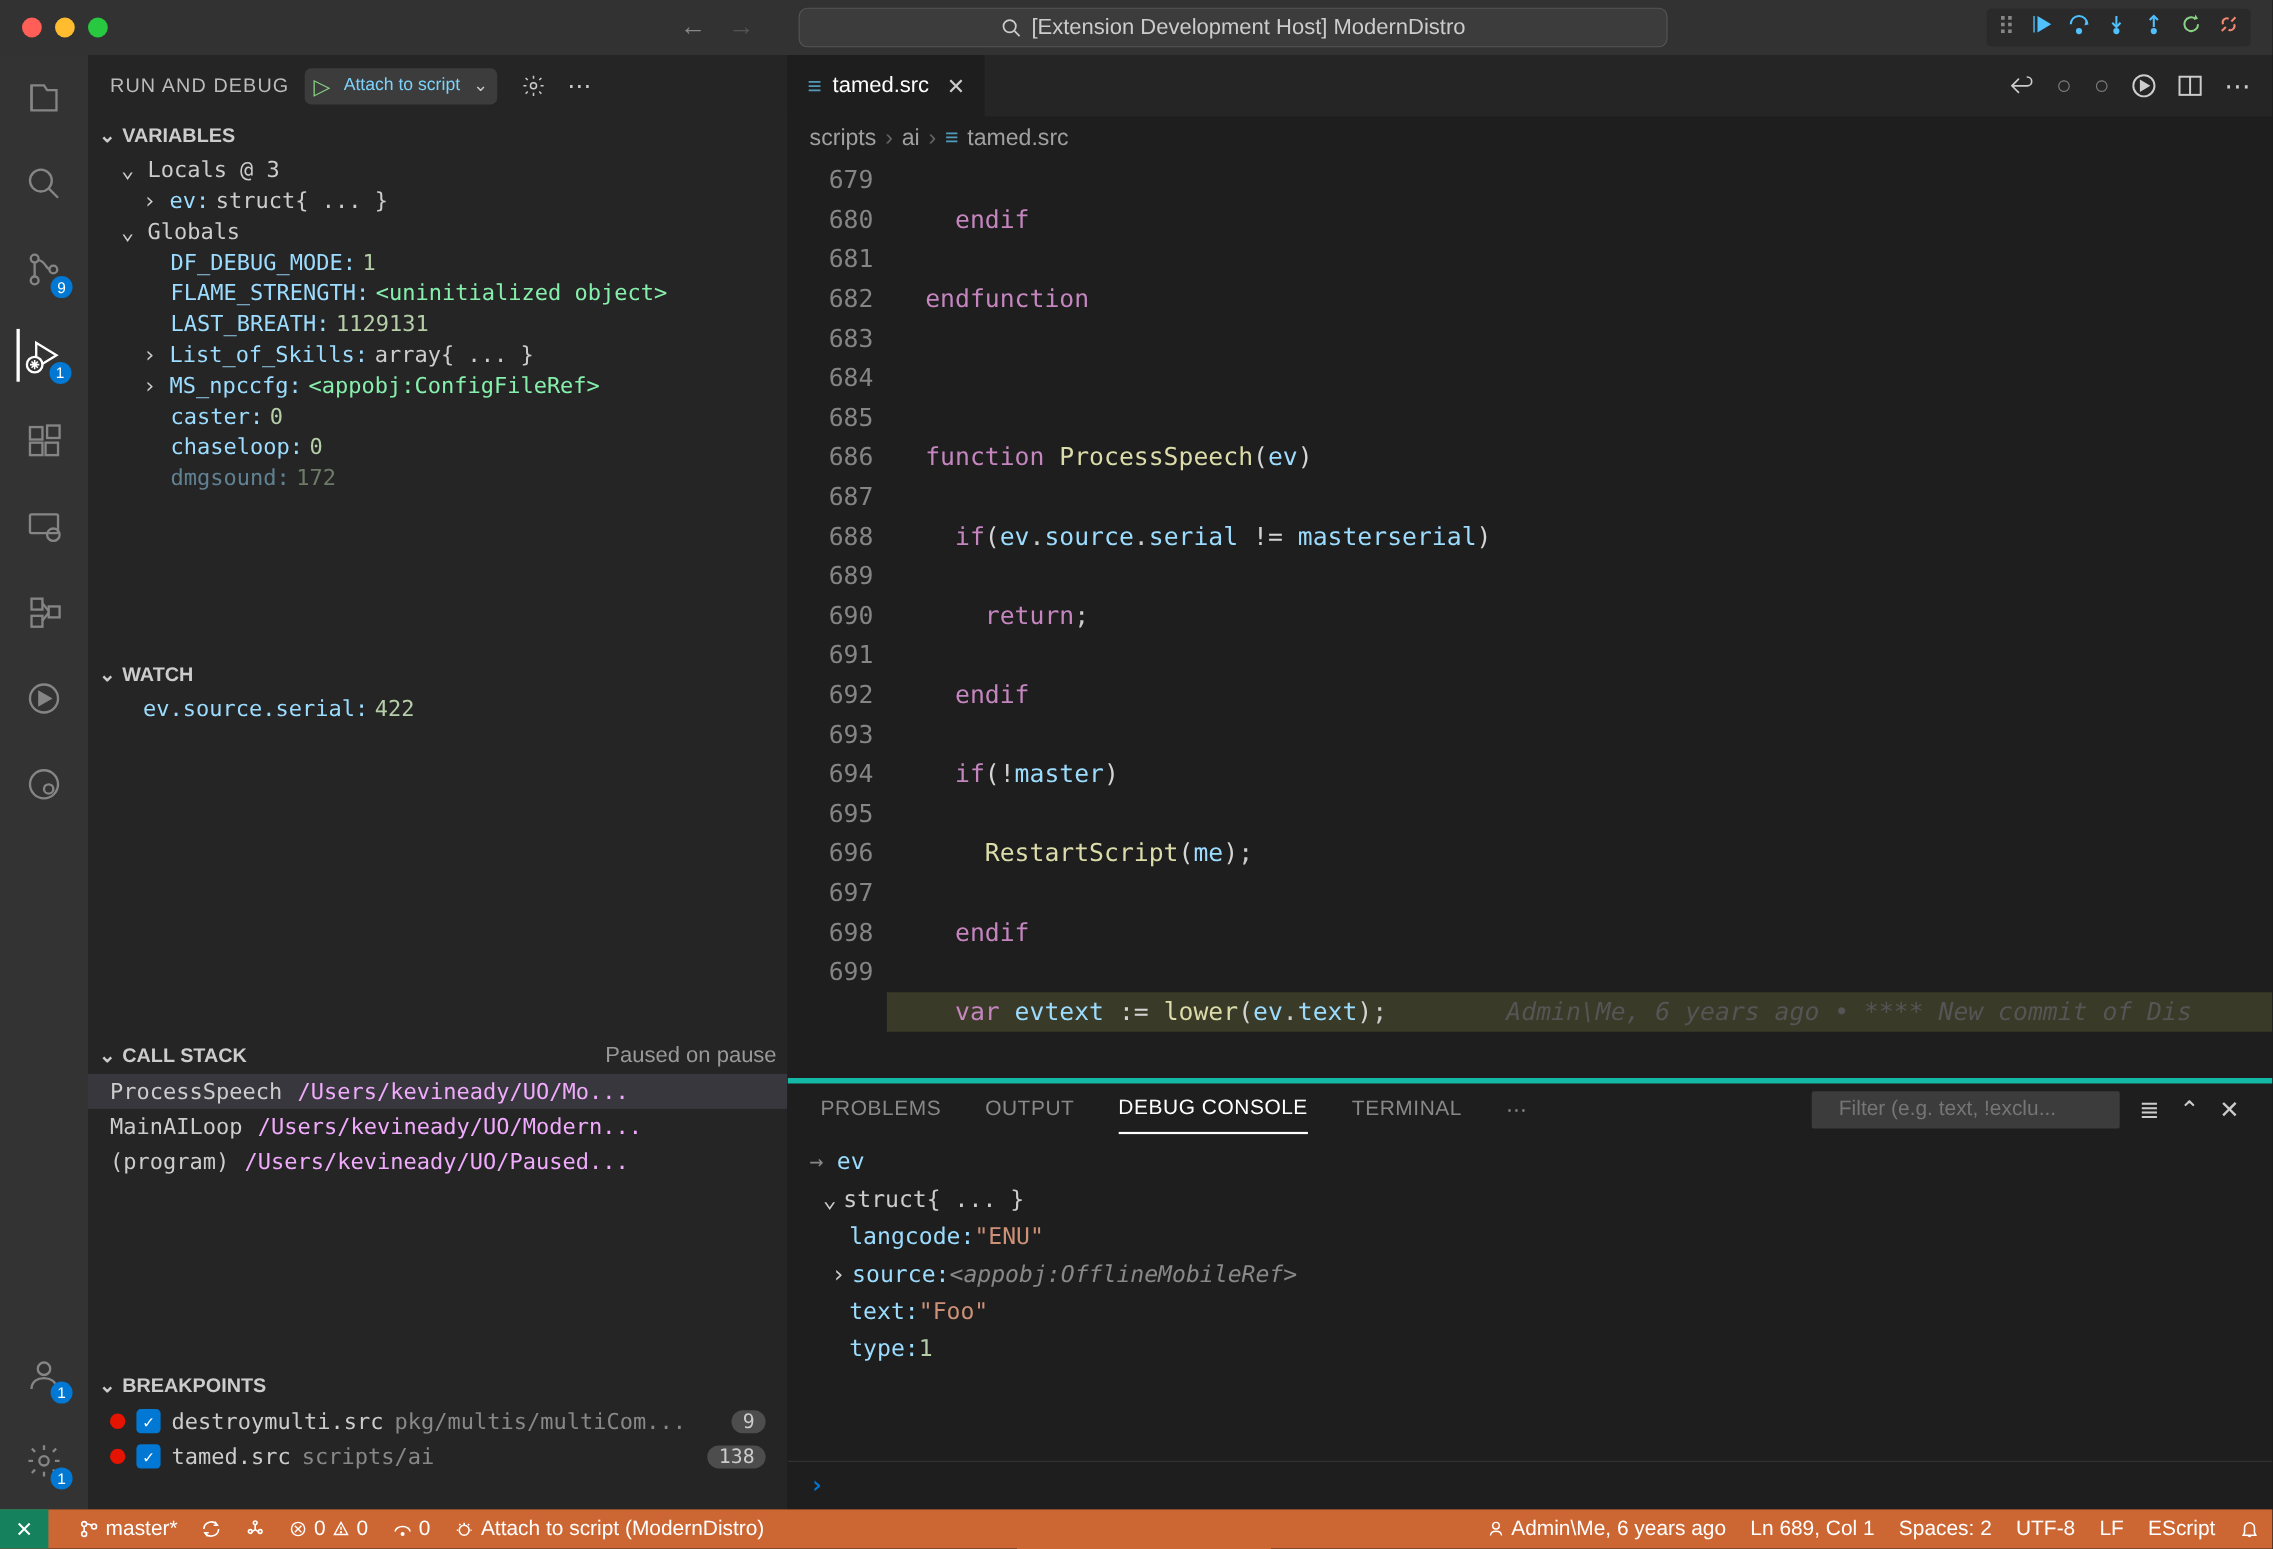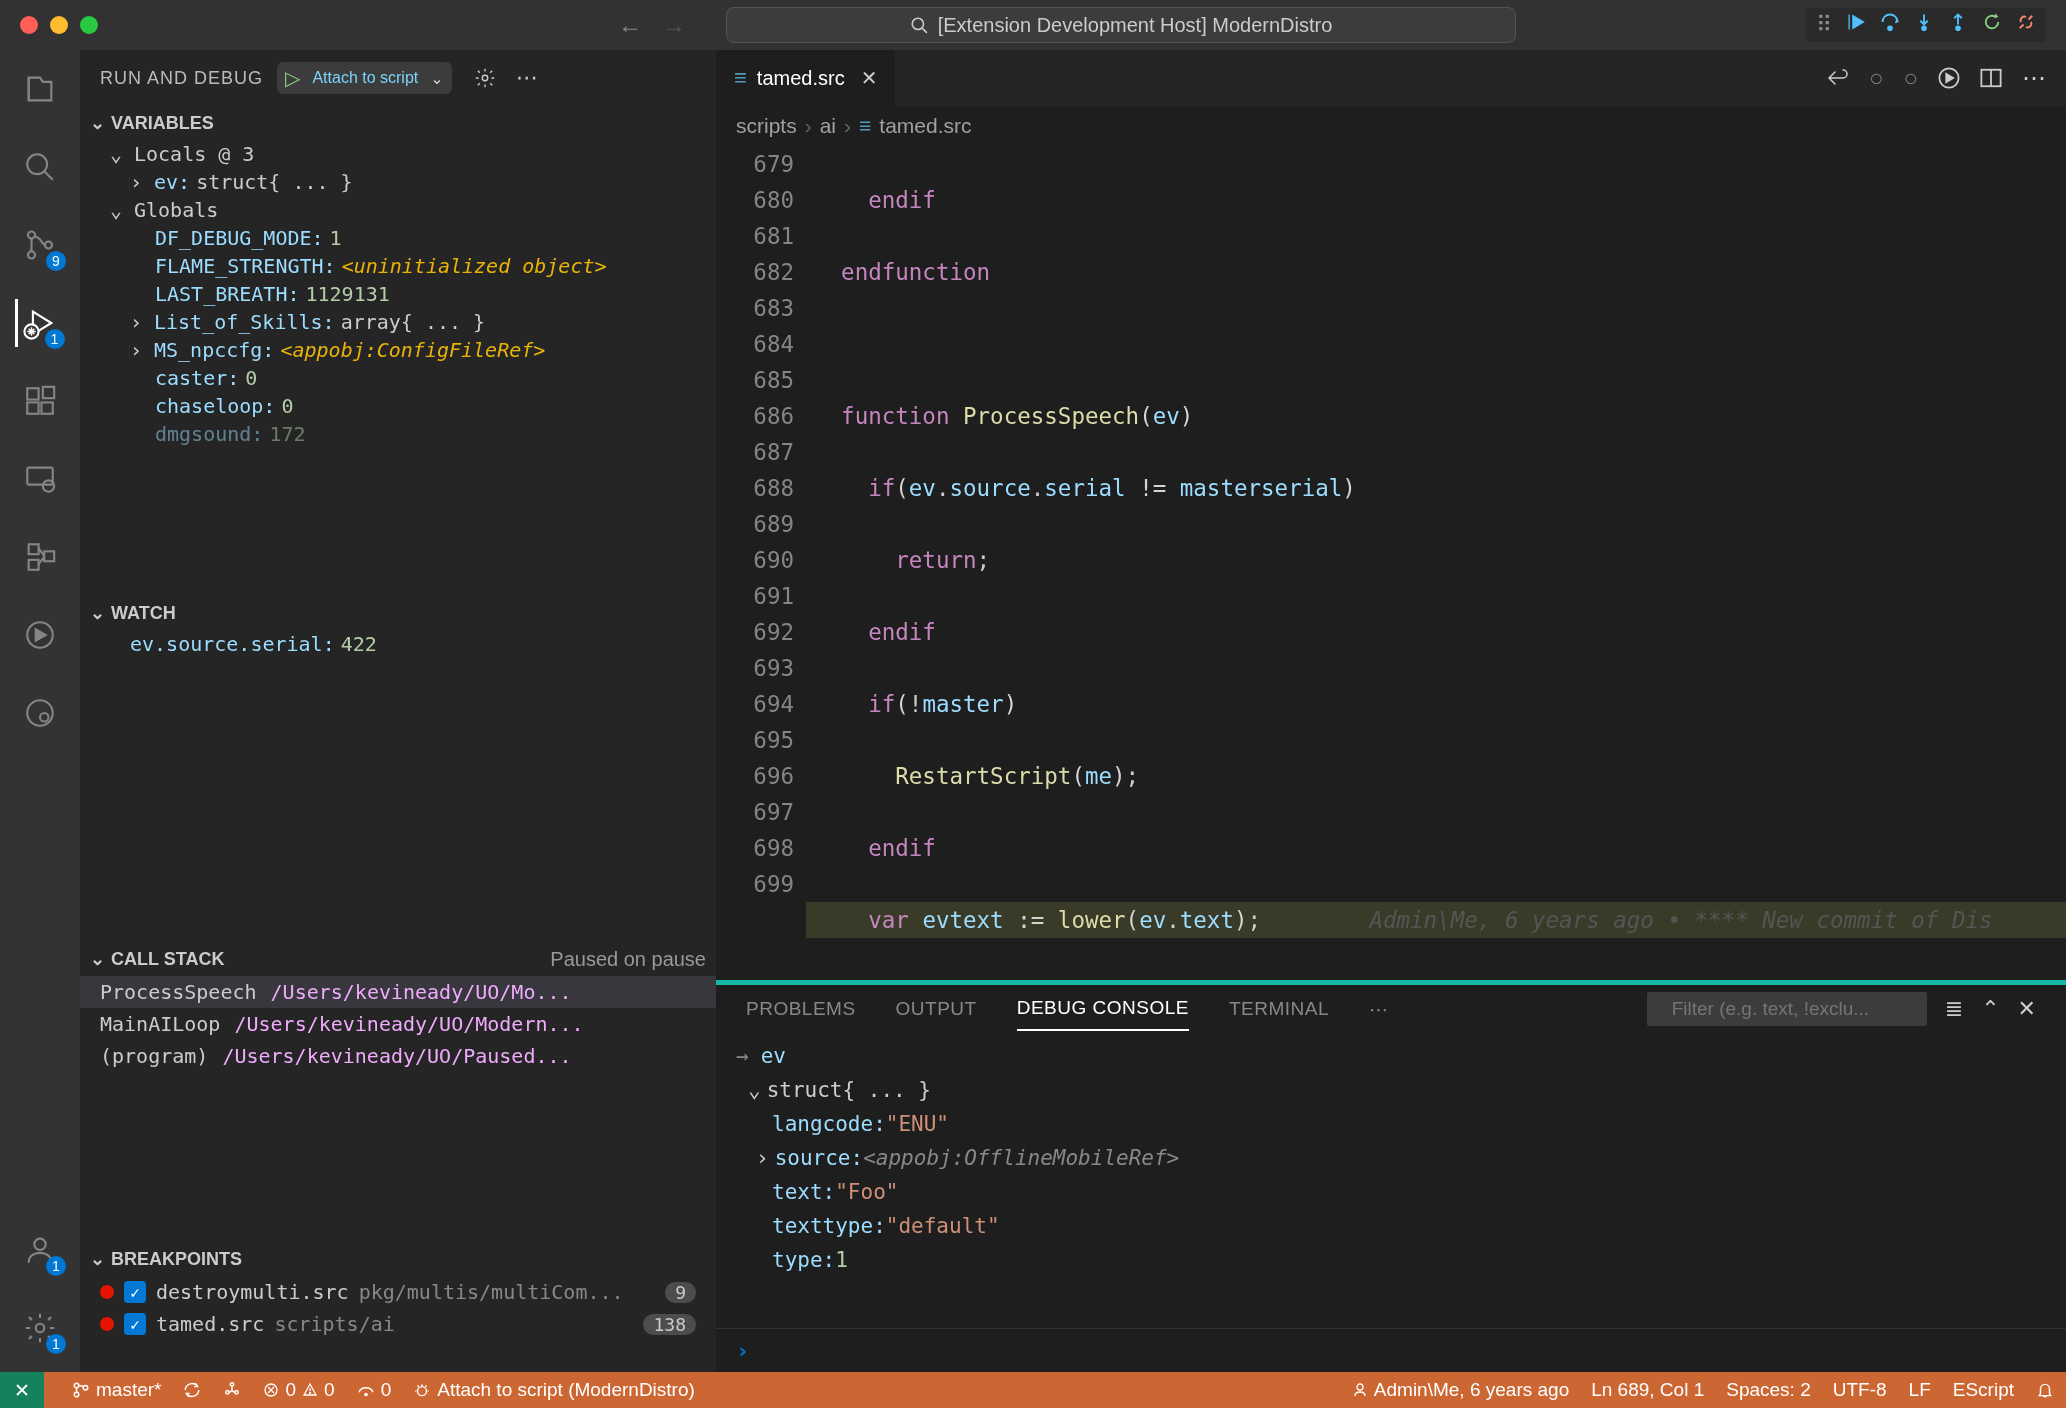--- a/index.html
+++ b/index.html
@@ -43,21 +43,21 @@
 .section-header .pause-text { margin-left: auto; font-weight: normal; color: #999; font-size: 20px; }
 .section-body { overflow-y: auto; }
 .var-row { padding: 2px 0 2px 30px; display: flex; align-items: center; font-family: "SF Mono", Menlo, monospace; font-size: 20px; color: #ccc; gap: 6px; }
 .var-row.sub { padding-left: 50px; }
 .var-row.sub2 { padding-left: 75px; }
 .expand { color: #ccc; width: 18px; display: inline-block; }
 .var-name { color: #c586c0; }
 .var-name.local { color: #9cdcfe; }
 .var-val { color: #ccc; }
 .var-val.num { color: #b5cea8; }
-.var-val.obj { color: #eab308; font-style: italic; }
+.var-val.obj { color: #86efac; }
 
 .callstack-row { padding: 4px 20px; display: flex; font-family: "SF Mono", Menlo, monospace; font-size: 20px; gap: 14px; cursor: pointer; }
 .callstack-row.active { background: #37373d; }
 .cs-name { color: #ccc; flex-shrink: 0; }
 .cs-path { color: #f0abfc; overflow: hidden; text-overflow: ellipsis; white-space: nowrap; }
 
 .bp-row { padding: 4px 20px; display: flex; align-items: center; gap: 10px; font-family: "SF Mono", Menlo, monospace; font-size: 20px; }
 .bp-dot { width: 14px; height: 14px; background: #e51400; border-radius: 50%; }
 .bp-check { width: 22px; height: 22px; background: #0078d4; border-radius: 4px; display: flex; align-items: center; justify-content: center; color: white; font-size: 16px; }
 .bp-name { color: #ccc; }
@@ -519,24 +519,20 @@
         <div class="console-line" style="padding-left:20px">
             <span class="con-exp">›</span>
             <span class="con-key">source:</span> 
             <span class="con-obj">&lt;appobj:OfflineMobileRef&gt;</span>
           </div>
         <div class="console-line console-indent">
             <span class="con-key">text:</span> 
             <span class="con-str">"Foo"</span>
           </div>
         <div class="console-line console-indent">
-            <span class="con-key">texttype:</span> 
-            <span class="con-str">"default"</span>
-          </div>
-        <div class="console-line console-indent">
             <span class="con-key">type:</span> 
             <span class="con-num">1</span>
           </div>
       </div>
       <div class="console-prompt">
         <span class="prompt-sym">›</span>
         <input class="console-input" style="">
       </div>
     </div>
   </div>

